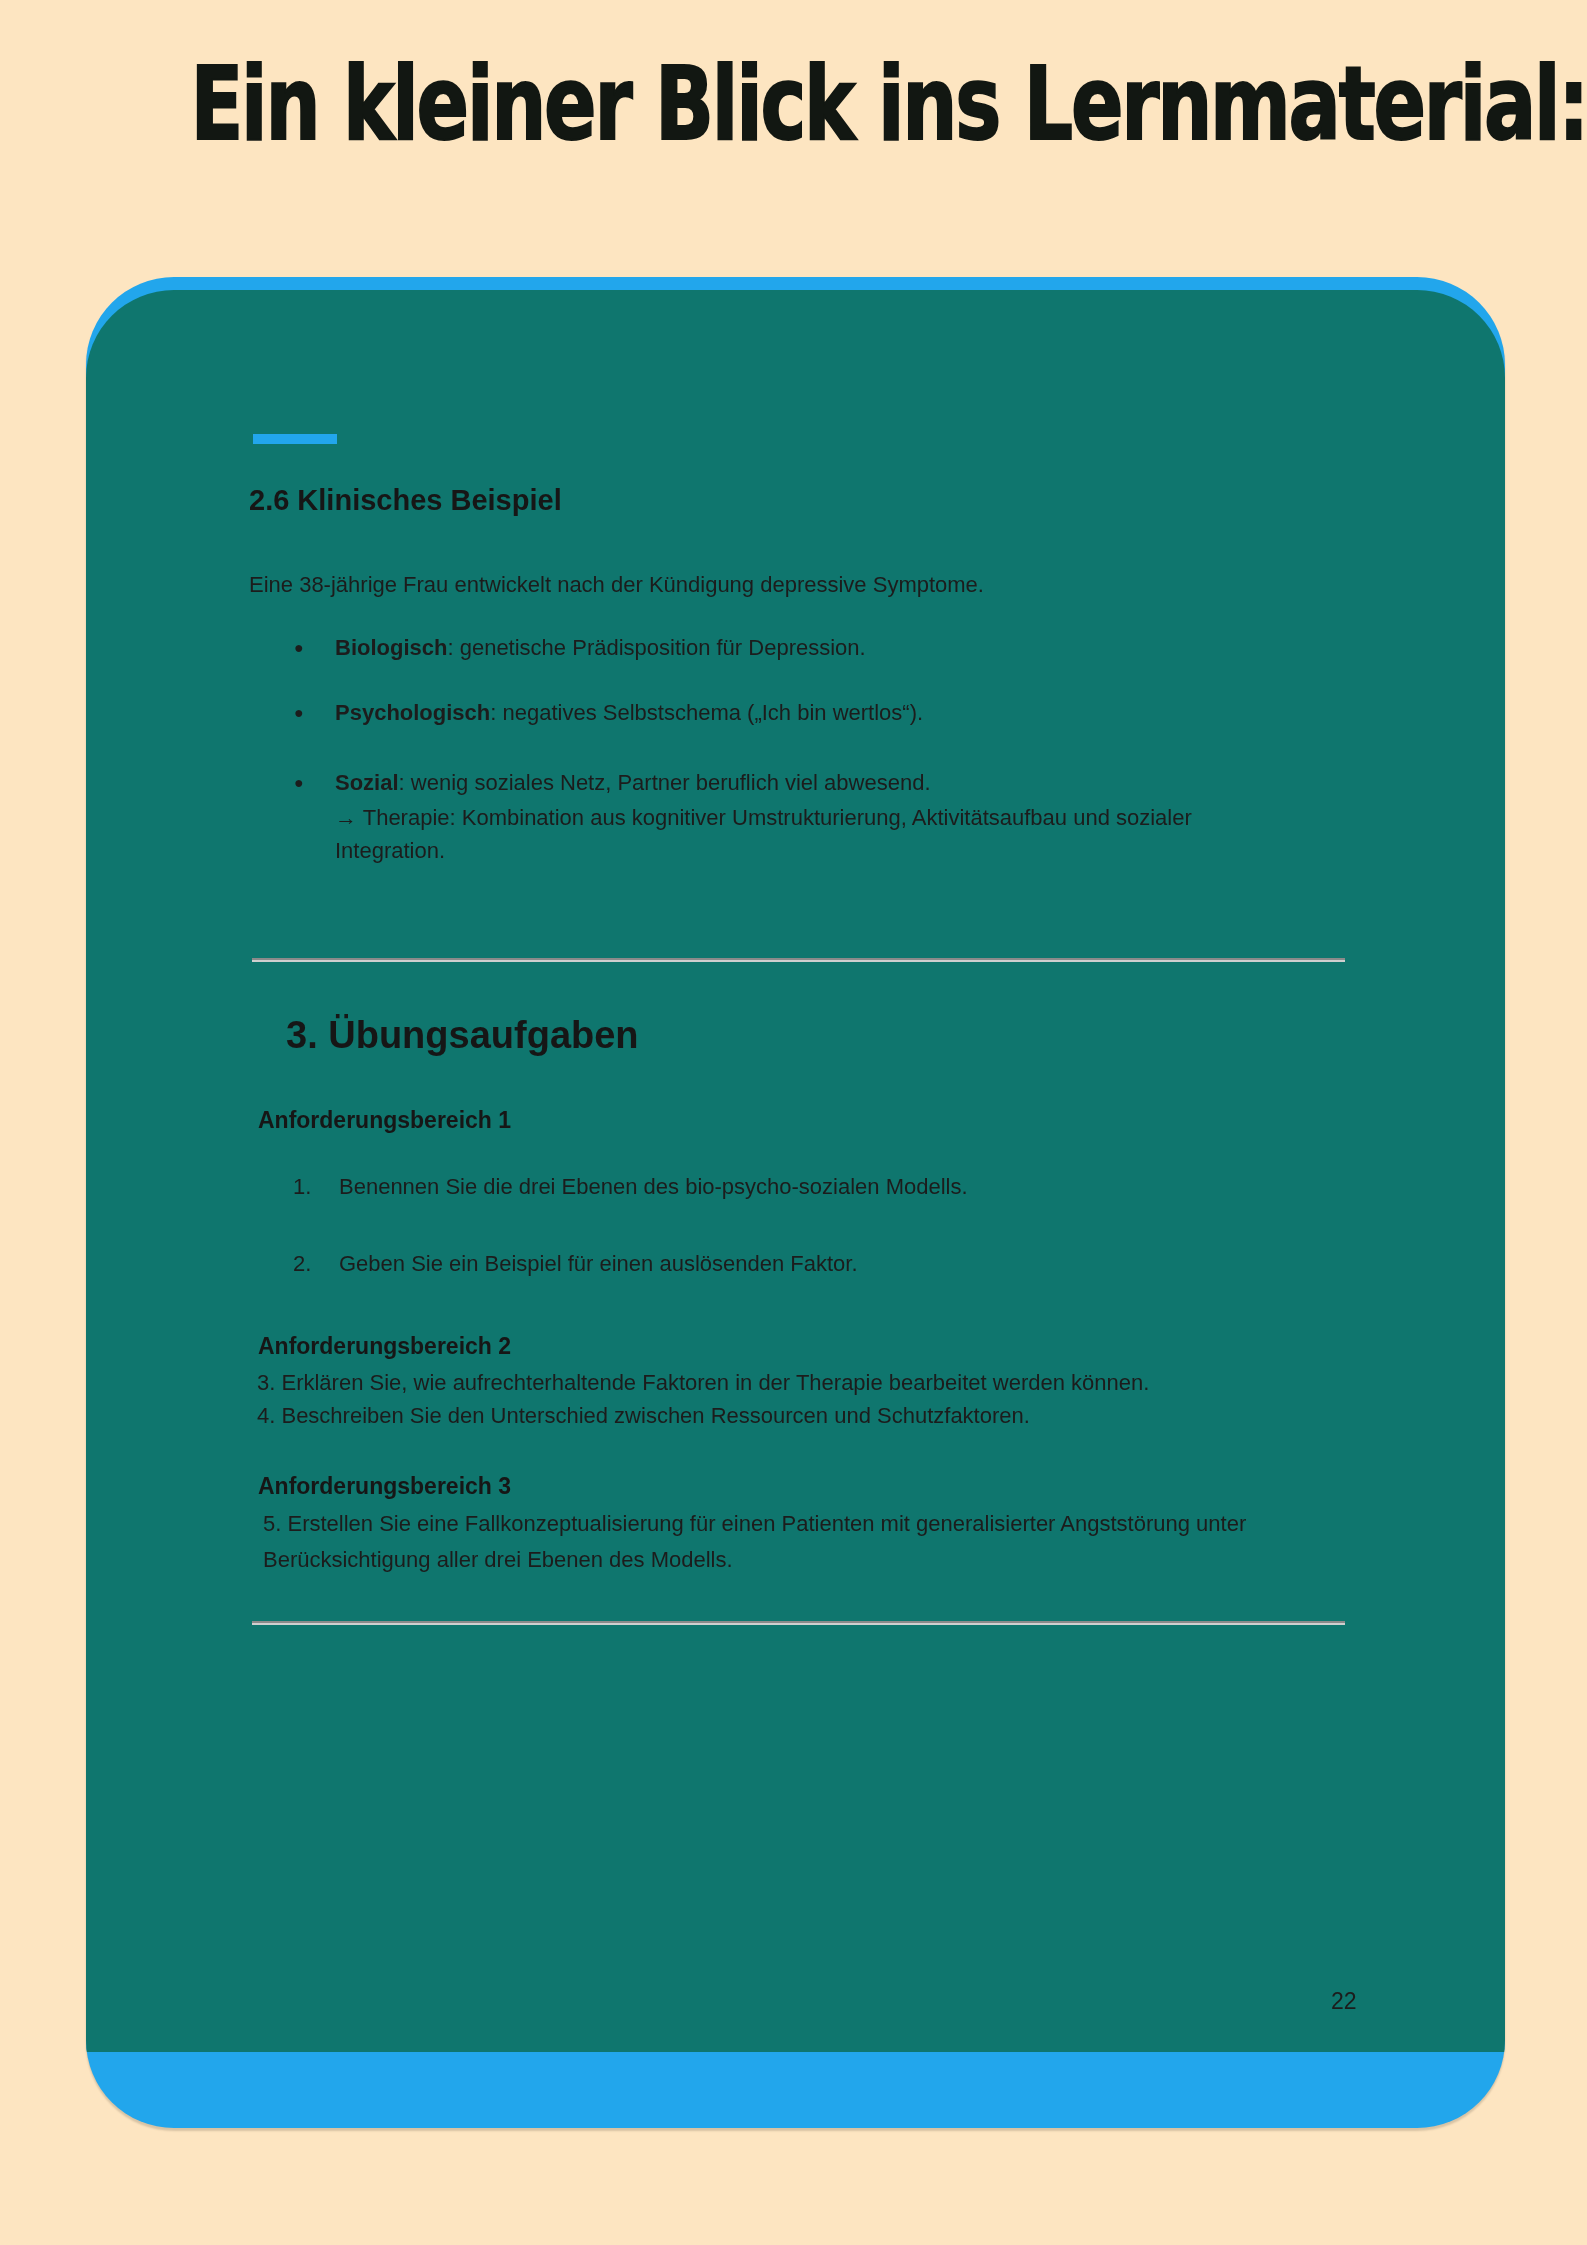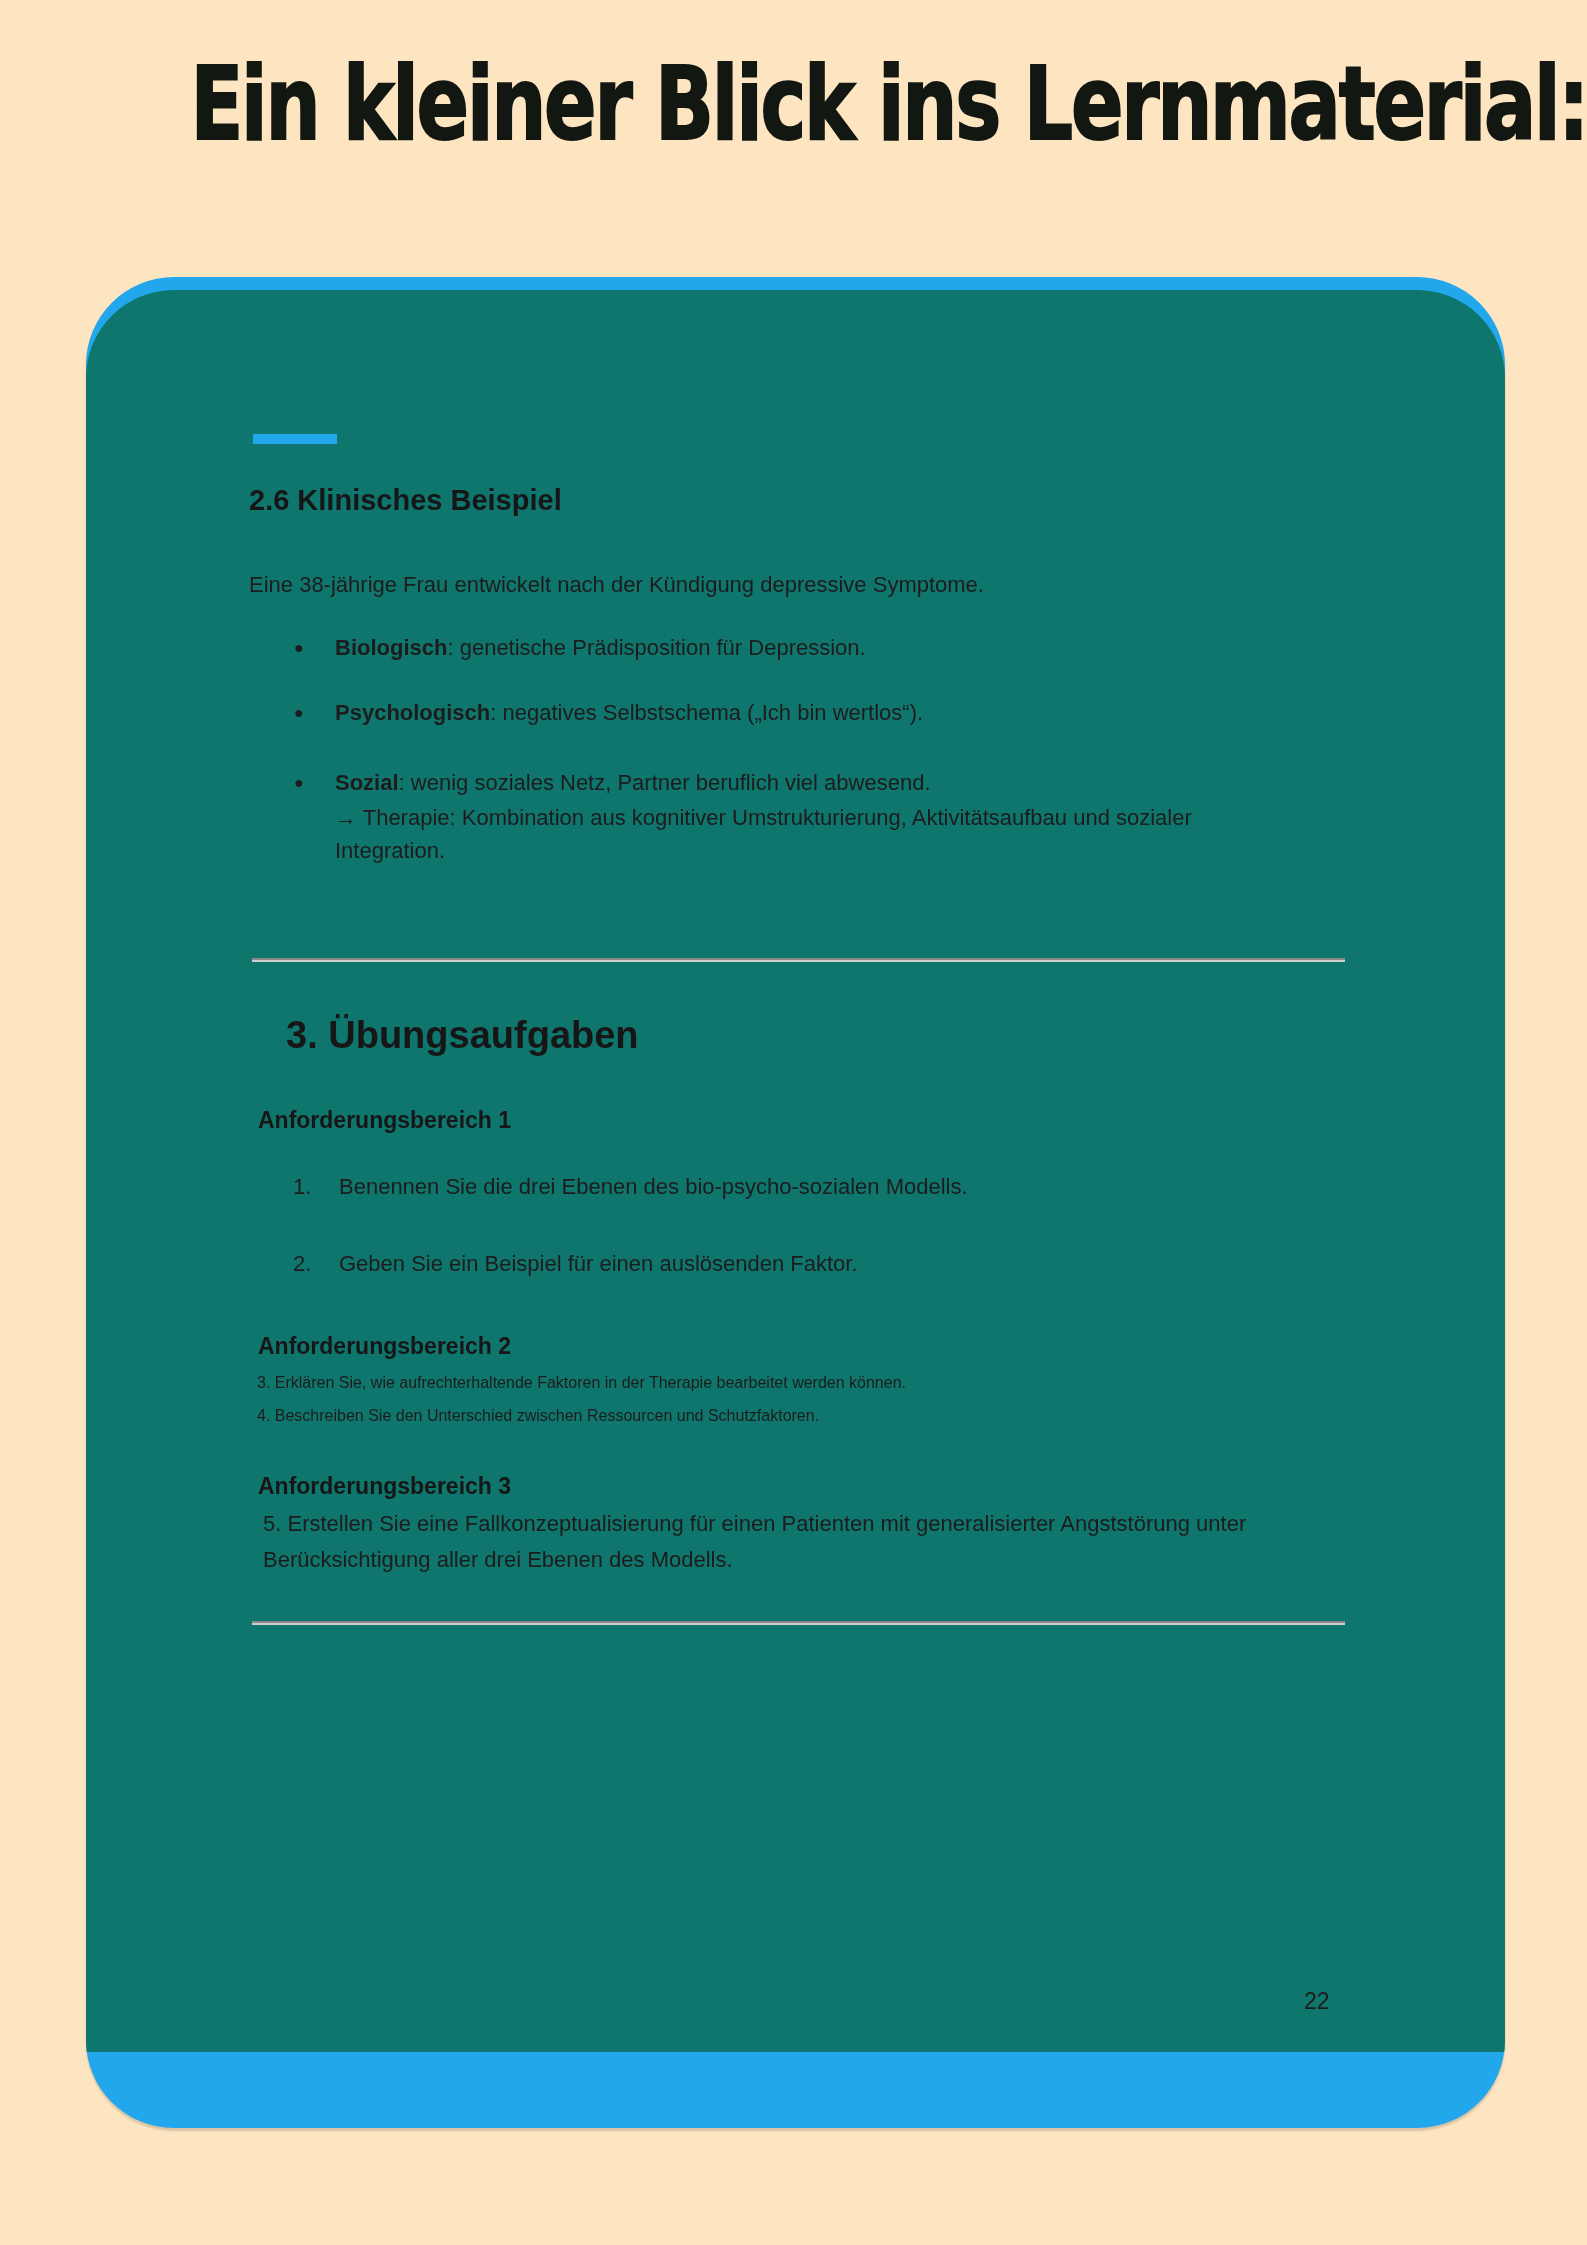--- a/index.html
+++ b/index.html
@@ -97,30 +97,30 @@
   .ab1-h{top:816px;} .ab2-h{top:1042px;} .ab3-h{top:1182px;}
   .num-row{
     left:207px;
     font-size:22px;color:#1c1c1c;line-height:30px;white-space:nowrap;
   }
   .num-row .num{position:static;display:inline-block;width:46px;}
   .num-row .txt{position:static;}
   .item1{top:882px;} .item2{top:947px;margin-top:12px;}
   .plain-item{
     left:171px;
-    font-size:16px;color:#1c1c1c;line-height:33px;white-space:nowrap;
+    font-size:22px;color:#1c1c1c;line-height:33px;white-space:nowrap;
   }
   .item3{top:1076px;} .item4{top:1109px;}
   .item5{
     left:177px;top:1216px;
     font-size:22px;color:#1c1c1c;line-height:36px;
     width:1118px;white-space:normal;
   }
   .page-number{
-    left:1218px;top:1698px;
+    left:1245px;top:1698px;
     font-size:23px;color:#1c1c1c;
   }
 </style>
 </head>
 <body>
 
 <div class="page-title">Ein kleiner Blick ins Lernmaterial:</div>
 
 <div class="card-outer">
   <div class="card-white">

